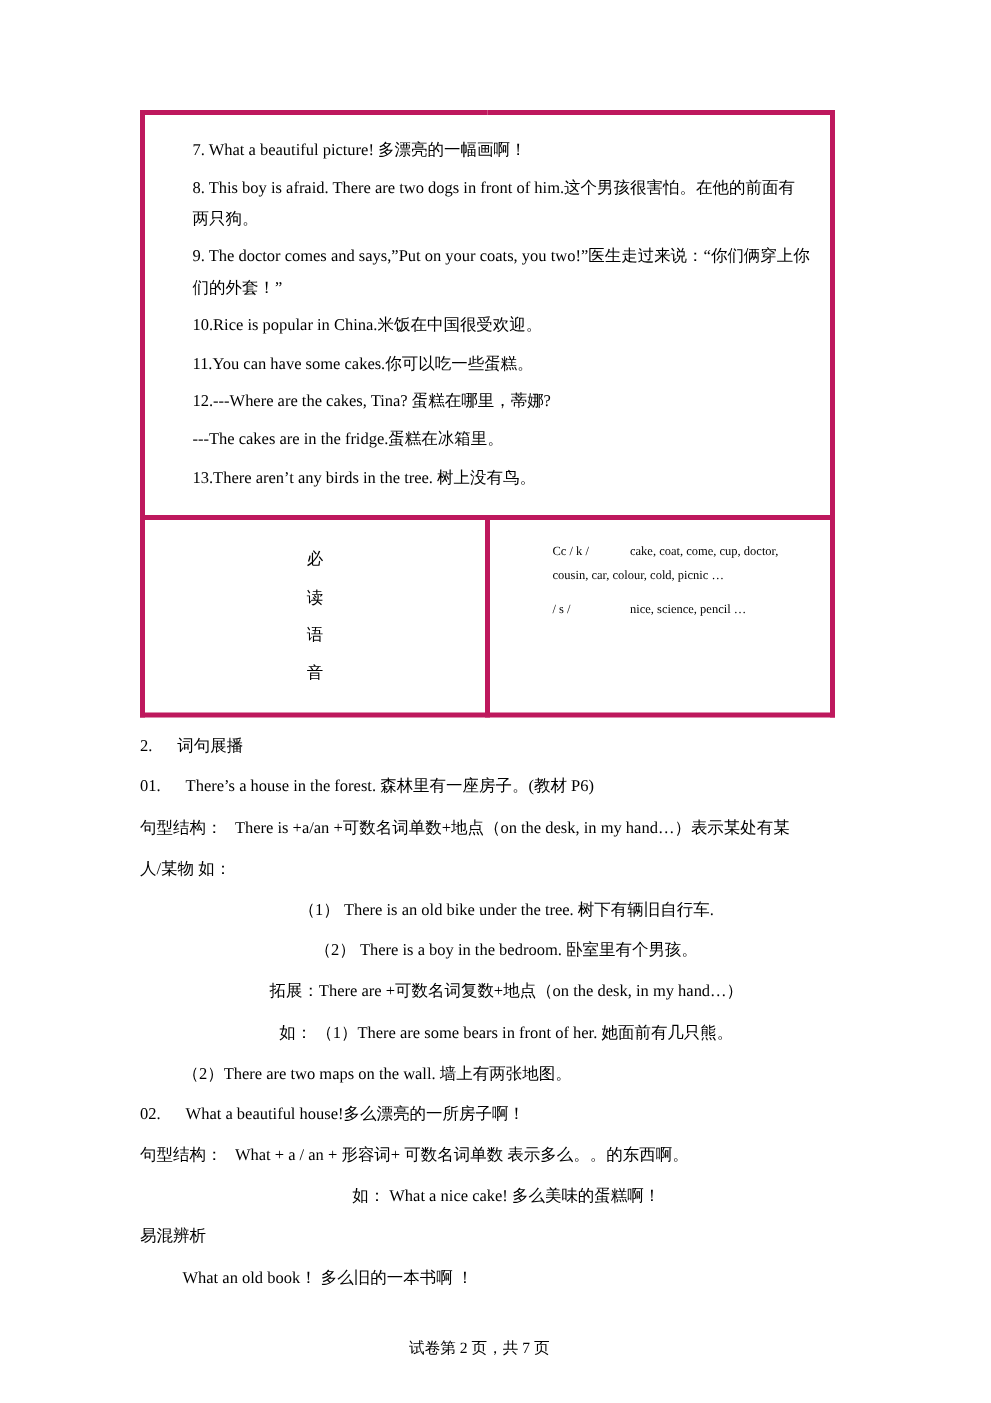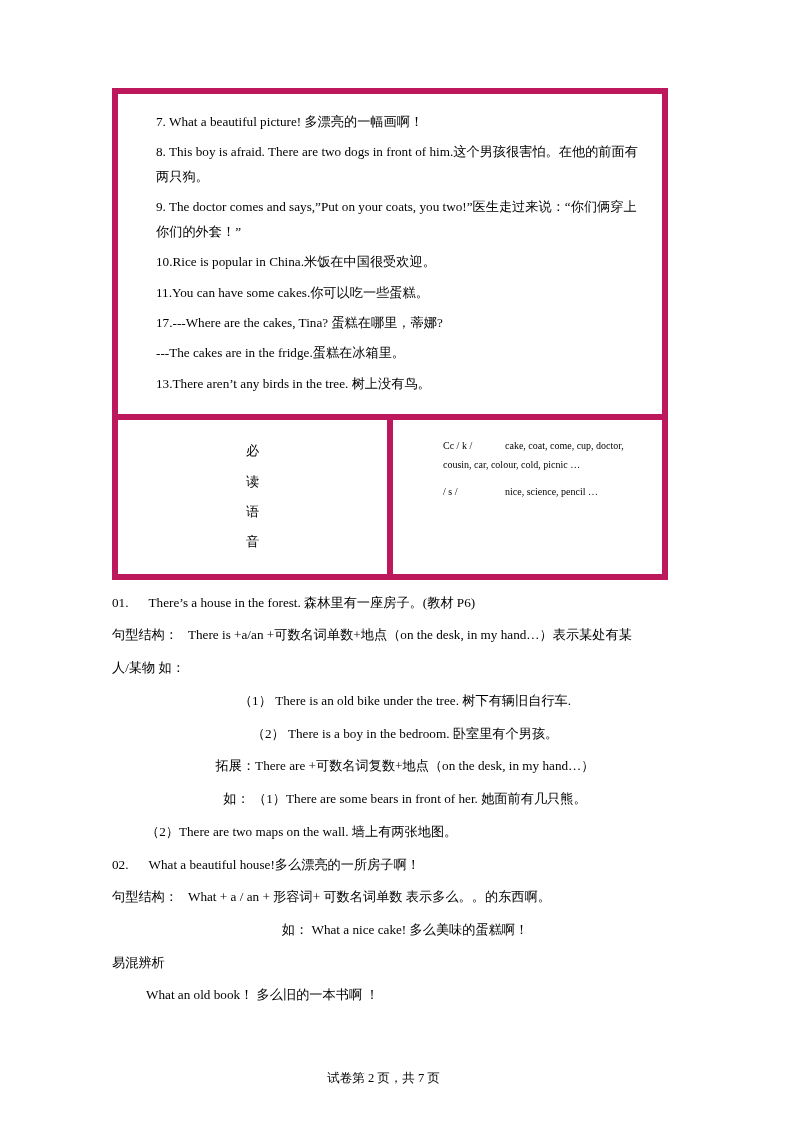--- a/index.html
+++ b/index.html
@@ -29,21 +29,21 @@
     width: 570px;
   }
 
   
   table.doc-table {
     border-collapse: collapse;
     width: 556px;
     table-layout: fixed;
   }
   table.doc-table td {
-    border: 6px solid #be185d;
+    border: 4px solid #be185d;
     vertical-align: top;
     padding: 16px;
   }
   td.sentences-cell {
     padding: 8px 10px 10px 10px;
   }
   td.label-cell {
     width: 32px;
     text-align: center;
     padding: 10px 2px 10px 2px;
@@ -120,21 +120,21 @@
 
     <table class="doc-table">
       <tbody>
           <tr>
         <td class="sentences-cell" colspan="2">
           <p class="sent">7. What a beautiful picture!  多漂亮的一幅画啊！</p>
           <p class="sent">8. This boy is afraid. There are two dogs in front of him.这个男孩很害怕。在他的前面有两只狗。</p>
           <p class="sent">9. The doctor comes and says,”Put on your coats, you two!”医生走过来说：“你们俩穿上你们的外套！”</p>
           <p class="sent">10.Rice is popular in China.米饭在中国很受欢迎。</p>
           <p class="sent">11.You can have some cakes.你可以吃一些蛋糕。</p>
-          <p class="sent">17.---Where are the cakes, Tina?  蛋糕在哪里，蒂娜?</p>
+          <p class="sent">12.---Where are the cakes, Tina?  蛋糕在哪里，蒂娜?</p>
           <p class="sent">---The cakes are in the fridge.蛋糕在冰箱里。</p>
           <p class="sent">13.There aren’t any birds in the tree.  树上没有鸟。</p>
         </td>
       </tr>
       <tr>
         <td class="label-cell">
           <span class="label-char">必</span>
           <span class="label-char">读</span>
           <span class="label-char">语</span>
           <span class="label-char">音</span>
@@ -146,20 +146,23 @@
           <p class="phonics-line">
             <span class="ph-sym">/ s /</span><span>nice, science, pencil …</span>
           </p>
         </td>
       </tr>
     </tbody>
       </table>
 
     <div class="below">
 
+      <p class="line ind-0">
+        <span>2.</span><span class="num-gap"></span><span>词句展播</span>
+      </p>
 
       <p class="line ind-0">
         <span>01.</span><span class="num-gap"></span><span>There’s a house in the forest.   森林里有一座房子。(教材 P6)</span>
       </p>
 
       <p class="line ind-0">
         <span>句型结构：</span><span class="sm-gap"></span><span>There is +a/an +可数名词单数+地点（on the desk, in my hand…）表示某处有某</span>
       </p>
 
       <p class="line ind-0">人/某物  如：</p>

